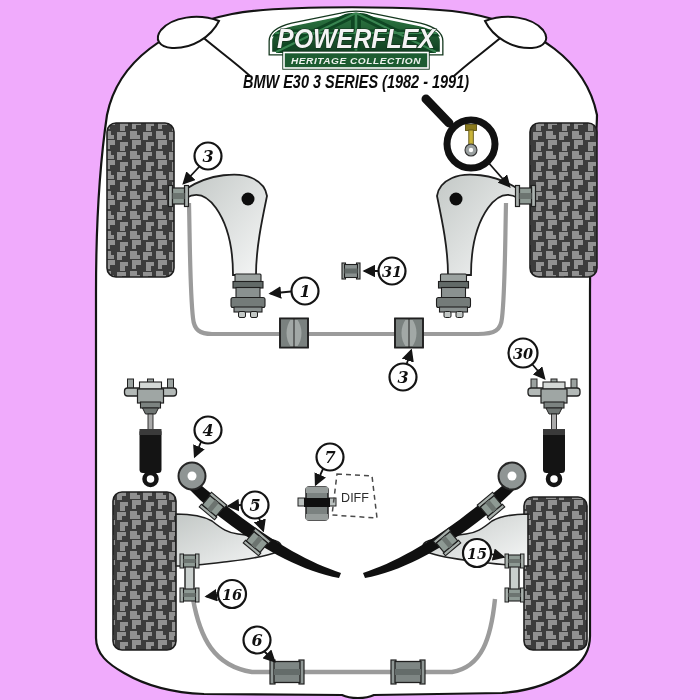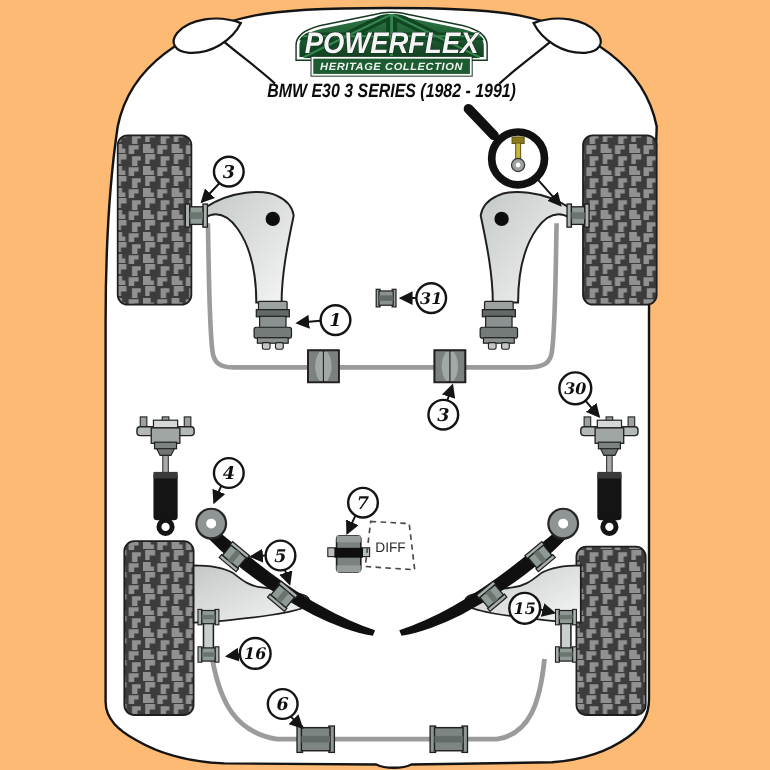--- a/index.html
+++ b/index.html
@@ -1,16 +1,16 @@
 <!DOCTYPE html>
 <html><head>
 <meta charset="utf-8">
 <style>
   html,body{margin:0;padding:0;background:#ffffff;}
-  .page{width:700px;height:700px;position:relative;background:#fdba74;overflow:hidden;
+  .page{width:700px;height:700px;position:relative;background:#f0abfc;overflow:hidden;
         font-family:"Liberation Sans",sans-serif;}
   svg{display:block;}
   text{user-select:none;}
   .brand-text{font-family:"Liberation Sans",sans-serif;font-weight:bold;font-style:italic;
               fill:#f4f4f4;stroke:#142e1b;stroke-width:1.1px;paint-order:stroke;}
   .brand-sub{font-family:"Liberation Sans",sans-serif;font-weight:bold;font-style:italic;
              fill:#eef2ee;letter-spacing:.5px;}
   .title-text{font-family:"Liberation Sans",sans-serif;font-weight:bold;font-style:italic;
               fill:#0b0b0b;}
   .callout-num{font-family:"DejaVu Serif",serif;font-weight:bold;font-style:italic;

